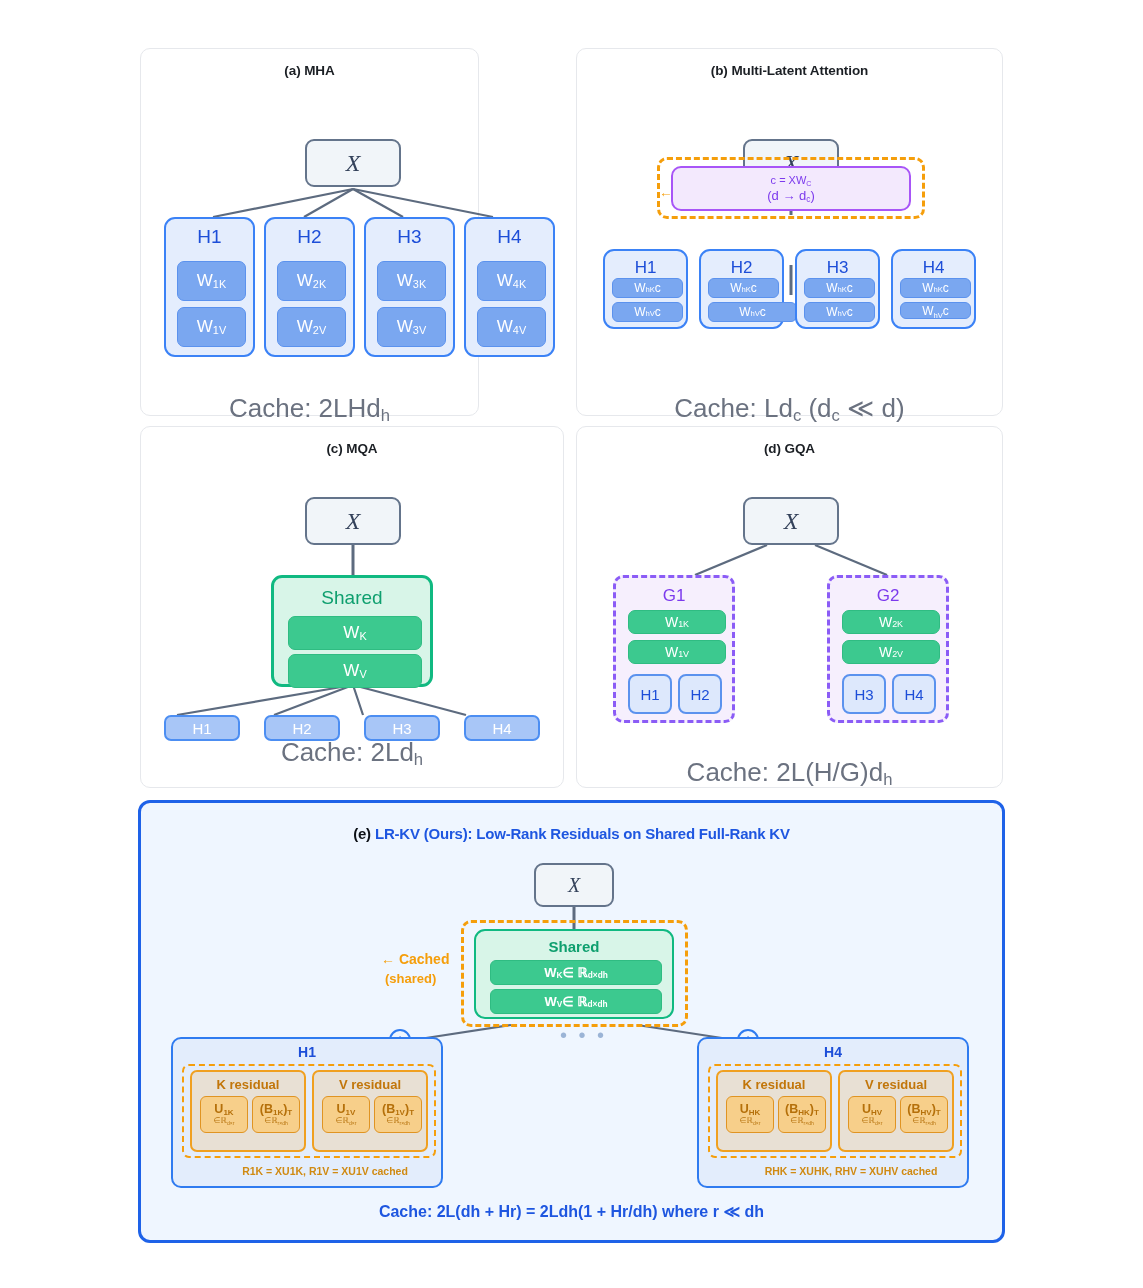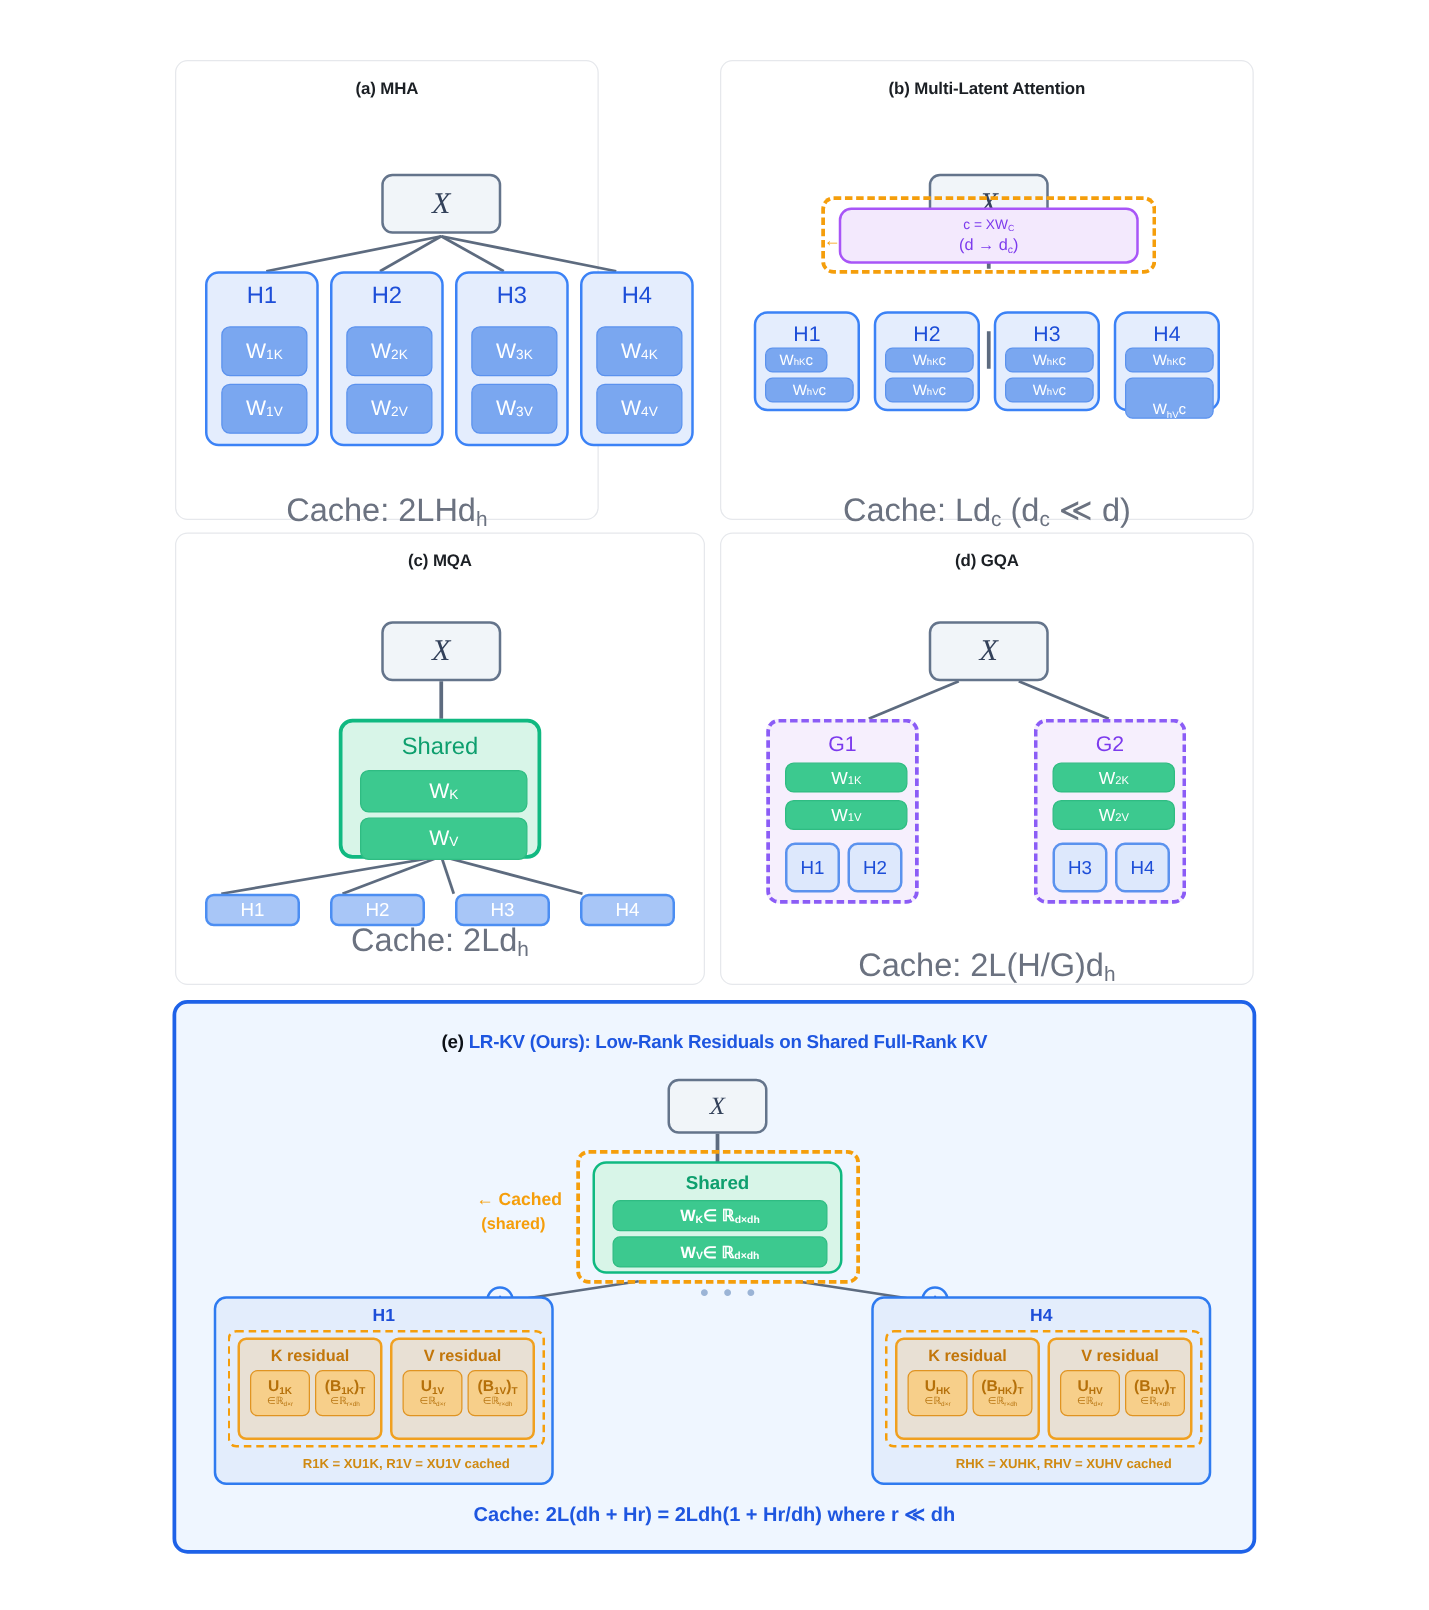--- a/index.html
+++ b/index.html
@@ -226,37 +226,37 @@
   <div class="cached-lbl" style="left:82px; top:136px;">← Cached</div>
 
   <div class="dashorange" style="left:80px; top:108px; width:268px; height:62px;"></div>
   <div class="purplebox" style="left:94px; top:117px; width:240px; height:45px;">
     <span class="l1">c = XW<sub>C</sub></span>
     <span class="l2">(d → d<sub>c</sub>)</span>
   </div>
 
   <div class="headbox" style="left:26px; top:200px; width:85px; height:80px;">
     <span class="hlabel" style="font-size:17px;">H1</span>
-    <div class="wbox small" style="left:7px; top:27px; width:50px; height:20px;">W<sub>hK</sub> c</div>
+    <div class="wbox small" style="left:7px; top:27px; width:71px; height:20px;">W<sub>hK</sub> c</div>
     <div class="wbox small" style="left:7px; top:51px; width:71px; height:20px;">W<sub>hV</sub> c</div>
   </div>
   <div class="headbox" style="left:122px; top:200px; width:85px; height:80px;">
     <span class="hlabel" style="font-size:17px;">H2</span>
     <div class="wbox small" style="left:7px; top:27px; width:71px; height:20px;">W<sub>hK</sub> c</div>
-    <div class="wbox small" style="left:7px; top:51px; width:71px; height:20px;">W<sub>hV</sub> c</div>
+    <div class="wbox small" style="left:7px; top:51px; width:89px; height:20px;">W<sub>hV</sub> c</div>
   </div>
   <div class="headbox" style="left:218px; top:200px; width:85px; height:80px;">
     <span class="hlabel" style="font-size:17px;">H3</span>
     <div class="wbox small" style="left:7px; top:27px; width:71px; height:20px;">W<sub>hK</sub> c</div>
     <div class="wbox small" style="left:7px; top:51px; width:71px; height:20px;">W<sub>hV</sub> c</div>
   </div>
   <div class="headbox" style="left:314px; top:200px; width:85px; height:80px;">
     <span class="hlabel" style="font-size:17px;">H4</span>
     <div class="wbox small" style="left:7px; top:27px; width:71px; height:20px;">W<sub>hK</sub> c</div>
-    <div class="wbox small" style="left:7px; top:51px; width:71px; height:33px;align-items:flex-end;">W<sub>hV</sub> c</div>
+    <div class="wbox small" style="left:7px; top:51px; width:71px; height:17px;align-items:flex-end;">W<sub>hV</sub> c</div>
   </div>
 
   <div class="cache" style="top:344px;"><span>Cache: Ld</span><sub>c</sub><span> (d</span><sub>c</sub><span> ≪ d)</span></div>
 </div>
 
 <div class="panel" id="panel-c">
   <div class="panel-title">(c) MQA</div>
 
   <svg class="edges" width="424" height="362">
     <line class="edge-th" x1="212" y1="118" x2="212" y2="148"></line>

